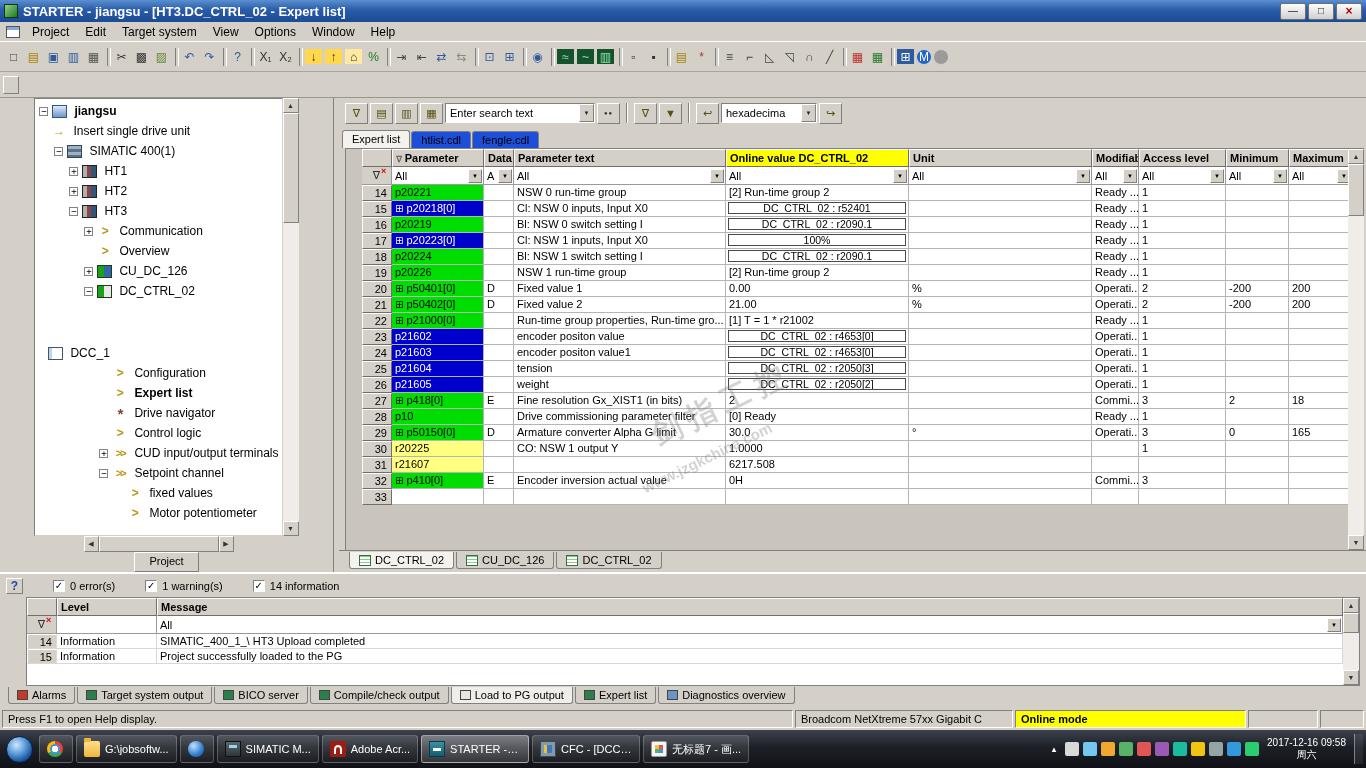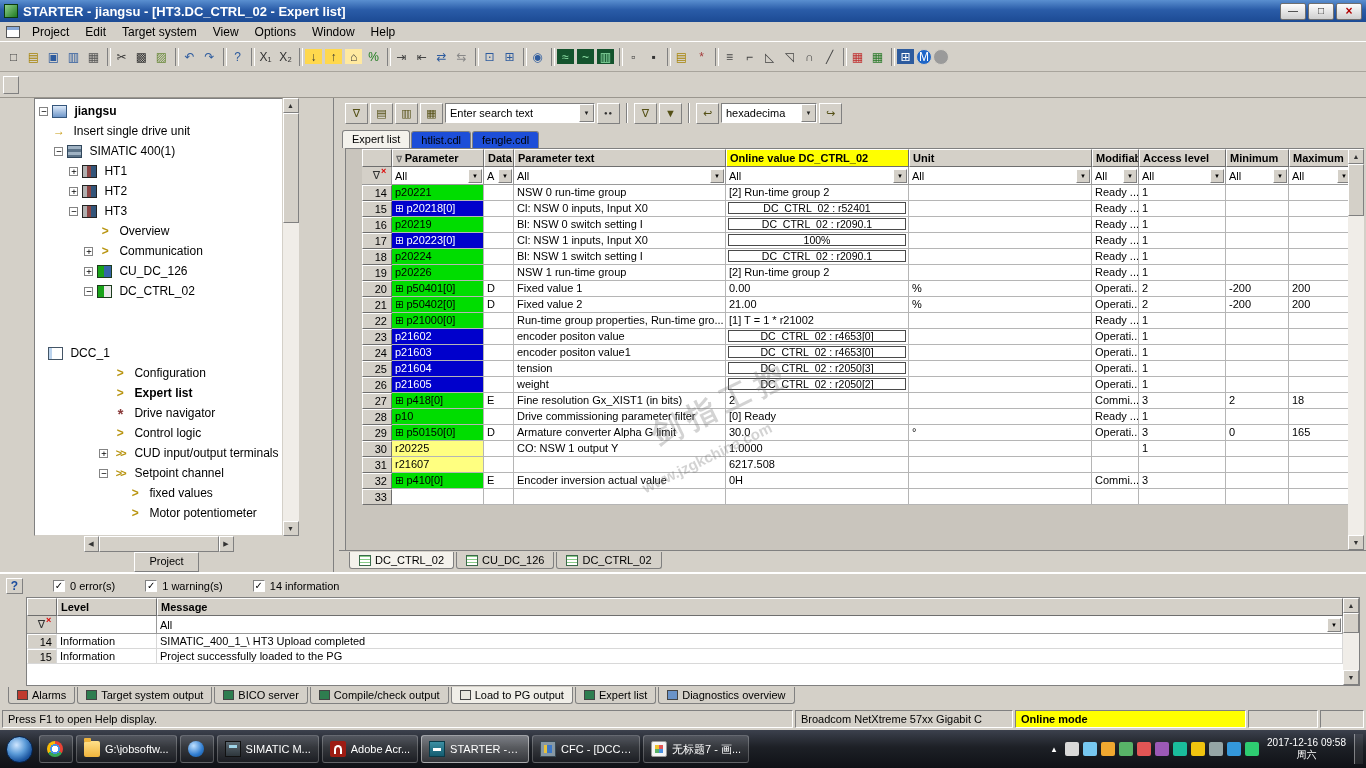--- a/index.html
+++ b/index.html
@@ -486,29 +486,29 @@
               <span class="tlabel">HT2</span>
             </div>
 
             <div class="titem" style="padding-left: 34px;">
               <i class="exp minus"></i>
               <i class="ti ti-drive"></i>
               <span class="tlabel">HT3</span>
             </div>
 
             <div class="titem" style="padding-left: 49px;">
+              <i class="exp plus"></i>
+              <i class="ti ti-chev"></i>
+              <span class="tlabel">Communication</span>
+            </div>
+
+            <div class="titem" style="padding-left: 49px;">
               <i class="exp none"></i>
               <i class="ti ti-chev"></i>
               <span class="tlabel">Overview</span>
-            </div>
-
-            <div class="titem" style="padding-left: 49px;">
-              <i class="exp plus"></i>
-              <i class="ti ti-chev"></i>
-              <span class="tlabel">Communication</span>
             </div>
 
             <div class="titem" style="padding-left: 49px;">
               <i class="exp plus"></i>
               <i class="ti ti-cu"></i>
               <span class="tlabel">CU_DC_126</span>
             </div>
 
             <div class="titem" style="padding-left: 49px;">
               <i class="exp minus"></i>

